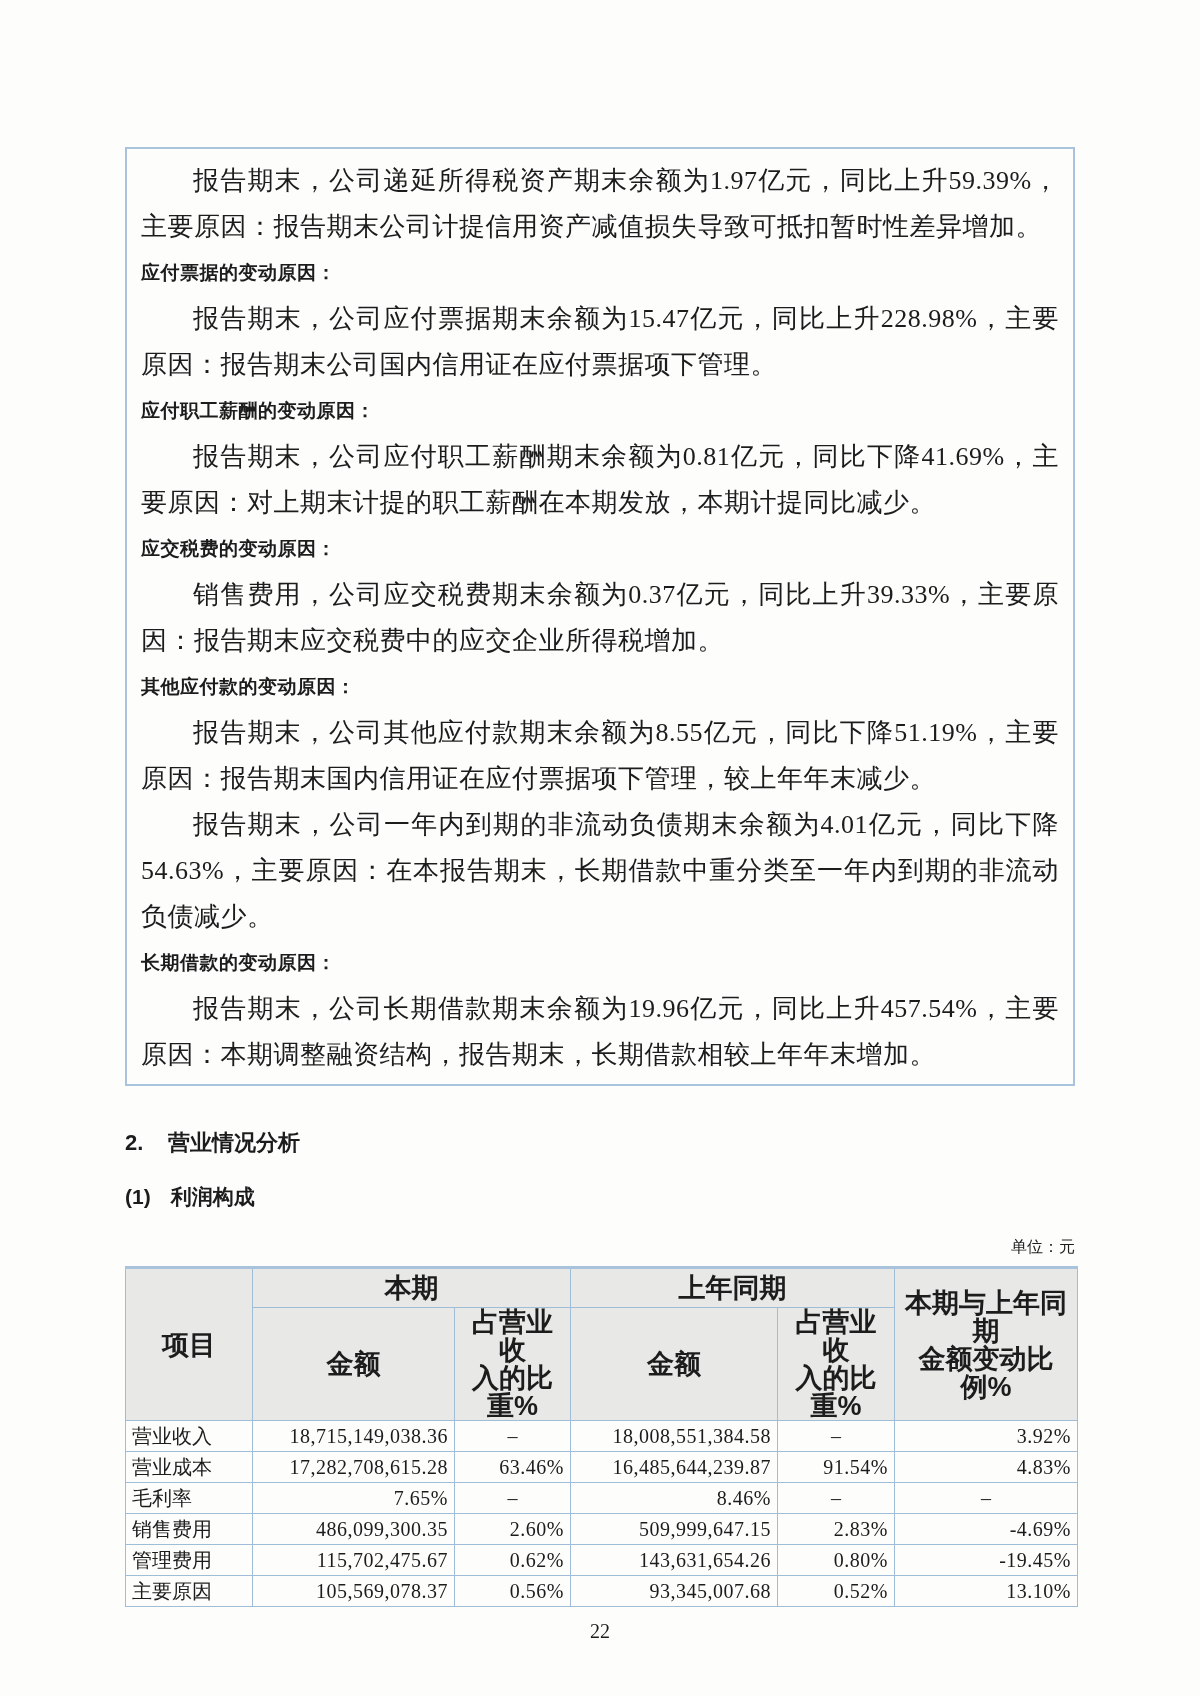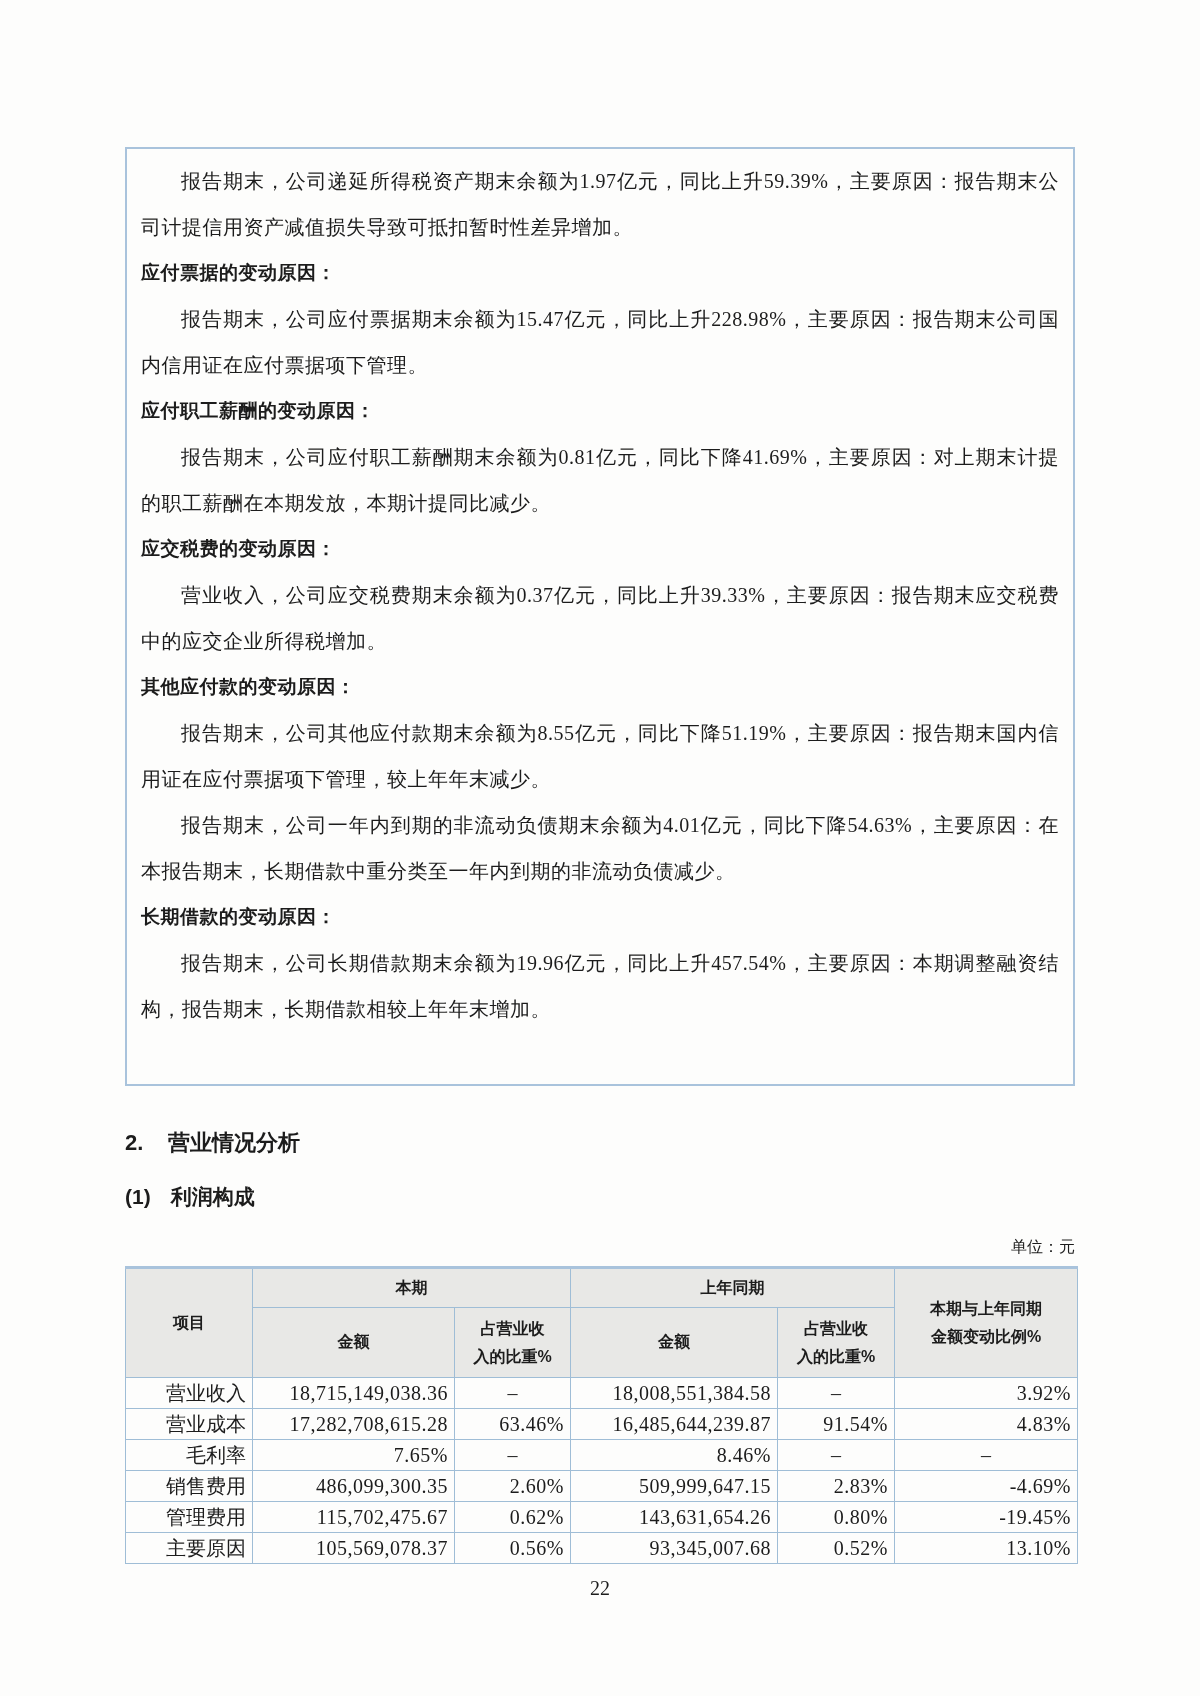--- a/index.html
+++ b/index.html
@@ -17,21 +17,21 @@
     margin-top:147px;
     width:950px;height:939px;
     box-sizing:border-box;
     border:2px solid #a9c3dc;
     padding:9px 14px;
     overflow:hidden;
     background:#fdfdfc;
   }
   .remarks-box p{
     margin:0;
-    font-size:20px;
+    font-size:26px;
     line-height:46px;
     text-indent:2em;
     text-align:justify;
     letter-spacing:0.5px;
   }
   .remarks-box .reason-heading{
     margin:0;
     font-size:19px;
     line-height:46px;
     font-weight:bold;
@@ -69,27 +69,26 @@
     border-collapse:collapse;
     table-layout:fixed;
     border-top:3px solid #a9c3dc;
   }
   table.profit-table th,
   table.profit-table td{
     border:1px solid #9fbdd6;
     padding:0 6px;
     box-sizing:border-box;
     overflow:hidden;
-    text-align:right;
   }
   table.profit-table th{
     background:#e8e8e6;
     font-weight:bold;
     font-family:"Liberation Sans","DejaVu Sans",sans-serif;
-    font-size:16px;
+    font-size:27px;
     text-align:center;
     vertical-align:middle;
   }
   tr.hdr-groups th{height:40px;}
   tr.hdr-cols th{height:70px;}
   .two-line{white-space:pre-line;line-height:28px;display:block;}
   table.profit-table td{
     height:31px;
     font-size:20px;
     vertical-align:middle;
@@ -109,21 +108,21 @@
 
 <div class="content">
 
   <div class="remarks-box">
     <p>报告期末，公司递延所得税资产期末余额为1.97亿元，同比上升59.39%，主要原因：报告期末公司计提信用资产减值损失导致可抵扣暂时性差异增加。</p>
     <p class="reason-heading">应付票据的变动原因：</p>
     <p>报告期末，公司应付票据期末余额为15.47亿元，同比上升228.98%，主要原因：报告期末公司国内信用证在应付票据项下管理。</p>
     <p class="reason-heading">应付职工薪酬的变动原因：</p>
     <p>报告期末，公司应付职工薪酬期末余额为0.81亿元，同比下降41.69%，主要原因：对上期末计提的职工薪酬在本期发放，本期计提同比减少。</p>
     <p class="reason-heading">应交税费的变动原因：</p>
-    <p>营业收入，公司应交税费期末余额为0.37亿元，同比上升39.33%，主要原因：报告期末应交税费中的应交企业所得税增加。</p>
+    <p>销售费用，公司应交税费期末余额为0.37亿元，同比上升39.33%，主要原因：报告期末应交税费中的应交企业所得税增加。</p>
     <p class="reason-heading">其他应付款的变动原因：</p>
     <p>报告期末，公司其他应付款期末余额为8.55亿元，同比下降51.19%，主要原因：报告期末国内信用证在应付票据项下管理，较上年年末减少。</p>
     <p>报告期末，公司一年内到期的非流动负债期末余额为4.01亿元，同比下降54.63%，主要原因：在本报告期末，长期借款中重分类至一年内到期的非流动负债减少。</p>
     <p class="reason-heading">长期借款的变动原因：</p>
     <p>报告期末，公司长期借款期末余额为19.96亿元，同比上升457.54%，主要原因：本期调整融资结构，报告期末，长期借款相较上年年末增加。</p>
   </div>
 
   <div class="section-h2">
     <span class="sec-no">2.</span>
     <span>营业情况分析</span>

